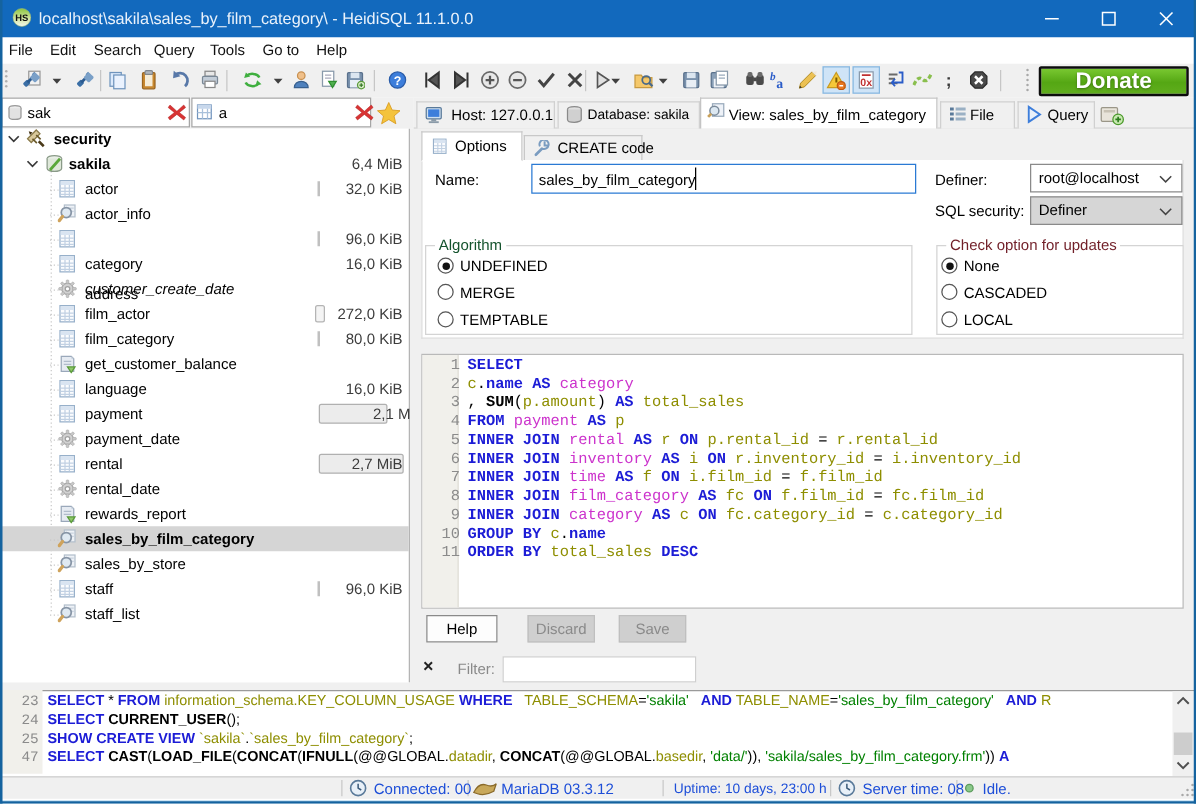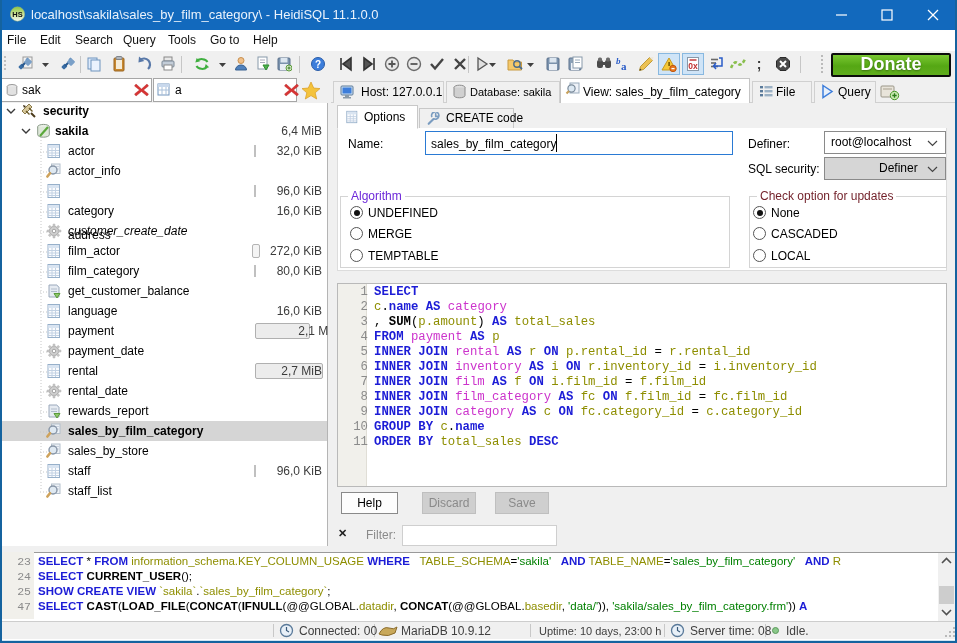--- a/index.html
+++ b/index.html
@@ -36,21 +36,21 @@
 .t{color:#cc33cc}
 .s{color:#008000}
 .f{color:#000;font-weight:bold}
 .btn{top:492px;height:22px;font-size:12px;text-align:center;line-height:20px}
 #logpanel{left:1px;top:552px;width:955px;height:69px;background:#fff;border-top:1px solid #9a9a9a}
 .lline{left:0;height:15px;width:930px;font-family:Liberation Sans, sans-serif;font-size:11.5px;line-height:15px;white-space:pre}
 .lnum{width:30px;text-align:right;color:#8b8b8b;font-family:"Liberation Mono",monospace;font-size:11.5px;line-height:15px}
 #loggutter{left:0;top:0;width:33px;height:67px;background:#f1f0eb}
 #statusbar{left:1px;top:621px;width:955px;height:18px;background:#f0f0f0;border-top:1px solid #cdcdcd}
 .ssep{top:624px;width:1px;height:13px;background:#c8c8c8}
-.stxt{top:624px;font-size:12px;color:#404040;white-space:nowrap}
+.stxt{top:624px;font-size:12px;color:#1d4ed8;white-space:nowrap}
 #bottomedge{left:0;top:640px;width:957px;height:3px;background:#15639f;border-top:1px solid #cfe6f5}
 #leftedge{left:0;top:0;width:2px;height:643px;background:#15639f}
 #rightedge{left:955px;top:0;width:2px;height:643px;background:#15639f}
 </style></head><body>
 
 <div class="ab" id="titlebar"></div>
 <svg class="ab" style="left:10px;top:6px" width="15" height="17" viewBox="0 0 15 17">
 <defs>
       <linearGradient id="hs" x1="0" y1="0" x2="0" y2="1">
         <stop offset="0" stop-color="#8dc63f"></stop>
@@ -634,26 +634,26 @@
 <div class="ab" style="left:431px;top:137px">sales_by_film_category</div>
 <div class="ab" style="left:556px;top:134px;width:1px;height:18px;background:#000"></div>
 <div class="ab" style="left:748px;top:137px">Definer:</div>
 <div class="ab" style="left:748px;top:162px">SQL security:</div>
 <div class="ab" style="left:824px;top:131px;width:122px;height:23px;background:#fff;border:1px solid #8a8a8a"></div>
 <div class="ab" style="left:831px;top:135px">root@localhost</div>
 <svg class="ab" style="left:927px;top:140px" width="11" height="7">
     <path d="M1 1 L5.5 5.5 L10 1" fill="none" stroke="#444" stroke-width="1.2"></path>
   </svg>
 <div class="ab" style="left:824px;top:157px;width:122px;height:23px;background:#d6d6d6;border:1px solid #8a8a8a"></div>
-<div class="ab" style="left:879px;top:161px">Definer</div>
+<div class="ab" style="left:831px;top:161px">Definer</div>
 <svg class="ab" style="left:927px;top:166px" width="11" height="7">
     <path d="M1 1 L5.5 5.5 L10 1" fill="none" stroke="#444" stroke-width="1.2"></path>
   </svg>
 <div class="ab gbox" style="left:340px;top:196px;width:390px;height:72px"></div>
-<div class="ab" style="left:348px;top:189px;background:#fff;padding:0 3px;color:#6d28d9;z-index:2">Algorithm</div>
+<div class="ab" style="left:348px;top:189px;background:#fff;padding:0 3px;color:#14532d;z-index:2">Algorithm</div>
 <div class="ab gbox" style="left:749px;top:196px;width:198px;height:72px"></div>
 <div class="ab" style="left:757px;top:189px;background:#fff;padding:0 3px;color:#711f28;z-index:2">Check option for updates</div>
 <div class="ab radio" style="left:350px;top:206px"></div>
 <div class="ab" style="left:353.5px;top:209.5px;width:6px;height:6px;border-radius:50%;background:#111"></div>
 <div class="ab rlab" style="left:368px;top:206px">UNDEFINED</div>
 <div class="ab radio" style="left:350px;top:227px"></div>
 <div class="ab rlab" style="left:368px;top:227px">MERGE</div>
 <div class="ab radio" style="left:350px;top:249px"></div>
 <div class="ab rlab" style="left:368px;top:249px">TEMPTABLE</div>
 <div class="ab radio" style="left:753px;top:206px"></div>
@@ -672,21 +672,21 @@
 <div class="ab eline" style="left:374px;top:300px"><span class="i">c</span>.<span class="k">name</span> <span class="k">AS</span> <span class="t">category</span></div>
 <div class="ab enum" style="left:338px;top:315px">3</div>
 <div class="ab eline" style="left:374px;top:315px">, <span class="f">SUM</span>(<span class="i">p.amount</span>) <span class="k">AS</span> <span class="i">total_sales</span></div>
 <div class="ab enum" style="left:338px;top:330px">4</div>
 <div class="ab eline" style="left:374px;top:330px"><span class="k">FROM</span> <span class="t">payment</span> <span class="k">AS</span> <span class="i">p</span></div>
 <div class="ab enum" style="left:338px;top:345px">5</div>
 <div class="ab eline" style="left:374px;top:345px"><span class="k">INNER JOIN</span> <span class="t">rental</span> <span class="k">AS</span> <span class="i">r</span> <span class="k">ON</span> <span class="i">p.rental_id</span> = <span class="i">r.rental_id</span></div>
 <div class="ab enum" style="left:338px;top:360px">6</div>
 <div class="ab eline" style="left:374px;top:360px"><span class="k">INNER JOIN</span> <span class="t">inventory</span> <span class="k">AS</span> <span class="i">i</span> <span class="k">ON</span> <span class="i">r.inventory_id</span> = <span class="i">i.inventory_id</span></div>
 <div class="ab enum" style="left:338px;top:375px">7</div>
-<div class="ab eline" style="left:374px;top:375px"><span class="k">INNER JOIN</span> <span class="t">film</span> <span class="k">AS</span> <span class="i">f</span> <span class="k">ON</span> <span class="i">i.film_id</span> = <span class="i">f.film_id</span></div>
+<div class="ab eline" style="left:374px;top:375px"><span class="k">INNER JOIN</span> <span class="t">time</span> <span class="k">AS</span> <span class="i">f</span> <span class="k">ON</span> <span class="i">i.film_id</span> = <span class="i">f.film_id</span></div>
 <div class="ab enum" style="left:338px;top:390px">8</div>
 <div class="ab eline" style="left:374px;top:390px"><span class="k">INNER JOIN</span> <span class="t">film_category</span> <span class="k">AS</span> <span class="i">fc</span> <span class="k">ON</span> <span class="i">f.film_id</span> = <span class="i">fc.film_id</span></div>
 <div class="ab enum" style="left:338px;top:405px">9</div>
 <div class="ab eline" style="left:374px;top:405px"><span class="k">INNER JOIN</span> <span class="t">category</span> <span class="k">AS</span> <span class="i">c</span> <span class="k">ON</span> <span class="i">fc.category_id</span> = <span class="i">c.category_id</span></div>
 <div class="ab enum" style="left:338px;top:420px">10</div>
 <div class="ab eline" style="left:374px;top:420px"><span class="k">GROUP BY</span> <span class="i">c</span>.<span class="k">name</span></div>
 <div class="ab enum" style="left:338px;top:435px">11</div>
 <div class="ab eline" style="left:374px;top:435px"><span class="k">ORDER BY</span> <span class="i">total_sales</span> <span class="k">DESC</span></div>
 <div class="ab btn" style="left:341px;width:57px;background:#fdfdfd;border:1px solid #8a8a8a;color:#000">Help</div>
 <div class="ab btn" style="left:422px;width:54px;background:#cfcfcf;border:1px solid #bfbfbf;color:#8a8a8a">Discard</div>
@@ -720,21 +720,21 @@
 <div class="ab ssep" style="left:664px"></div>
 <div class="ab ssep" style="left:765px"></div>
 <svg class="ab" style="left:279px;top:623px" width="15" height="15" viewBox="0 0 15 15">
 <circle cx="7.5" cy="7.5" r="6" fill="#e8f0f8" stroke="#5a7a9a" stroke-width="1.3"></circle>
     <path d="M7.5 4 v3.5 l2.5 1.5" fill="none" stroke="#3a5a7a" stroke-width="1.2"></path>
   </svg>
 <div class="ab stxt" style="left:299px">Connected: 00</div>
 <svg class="ab" style="left:378px;top:624px" width="20" height="13" viewBox="0 0 20 13">
 <path d="M1 10 Q5 2 11 4 Q16 6 19 3 L17 9 Q10 13 4 11 Z" fill="#c8a85a" stroke="#8a6a2a"></path>
   </svg>
-<div class="ab stxt" style="left:401px">MariaDB 10.9.12</div>
+<div class="ab stxt" style="left:401px">MariaDB 03.3.12</div>
 <div class="ab stxt" style="left:539px;font-size:11px;top:625px">Uptime: 10 days, 23:00 h</div>
 <svg class="ab" style="left:670px;top:623px" width="15" height="15" viewBox="0 0 15 15">
 <circle cx="7.5" cy="7.5" r="6" fill="#e8f0f8" stroke="#5a7a9a" stroke-width="1.3"></circle>
     <path d="M7.5 4 v3.5 l2.5 1.5" fill="none" stroke="#3a5a7a" stroke-width="1.2"></path>
   </svg>
 <div class="ab stxt" style="left:690px">Server time: 08</div>
 <div class="ab" style="left:772px;top:627px;width:7px;height:7px;border-radius:50%;background:#8ac88a;border:1px solid #5a9a5a"></div>
 <div class="ab stxt" style="left:786px">Idle.</div>
 <svg class="ab" style="left:944px;top:626px" width="12" height="12">
     <circle cx="10" cy="2" r="1" fill="#a8a8a8"></circle>

